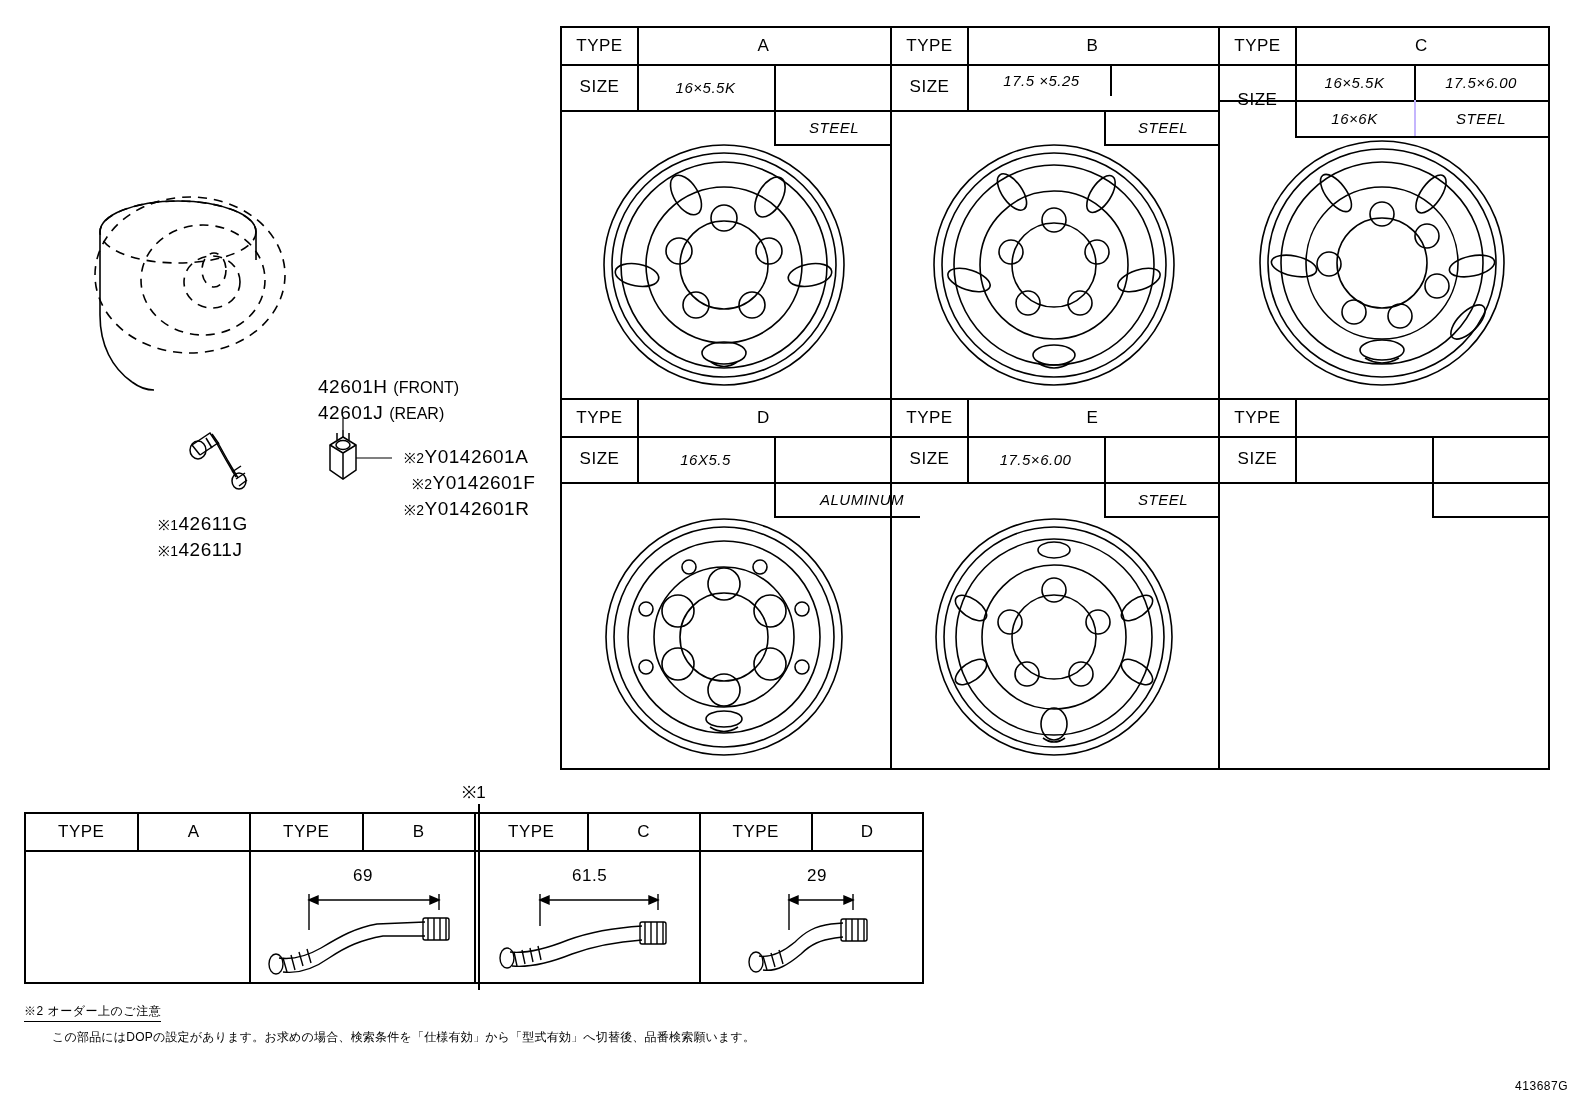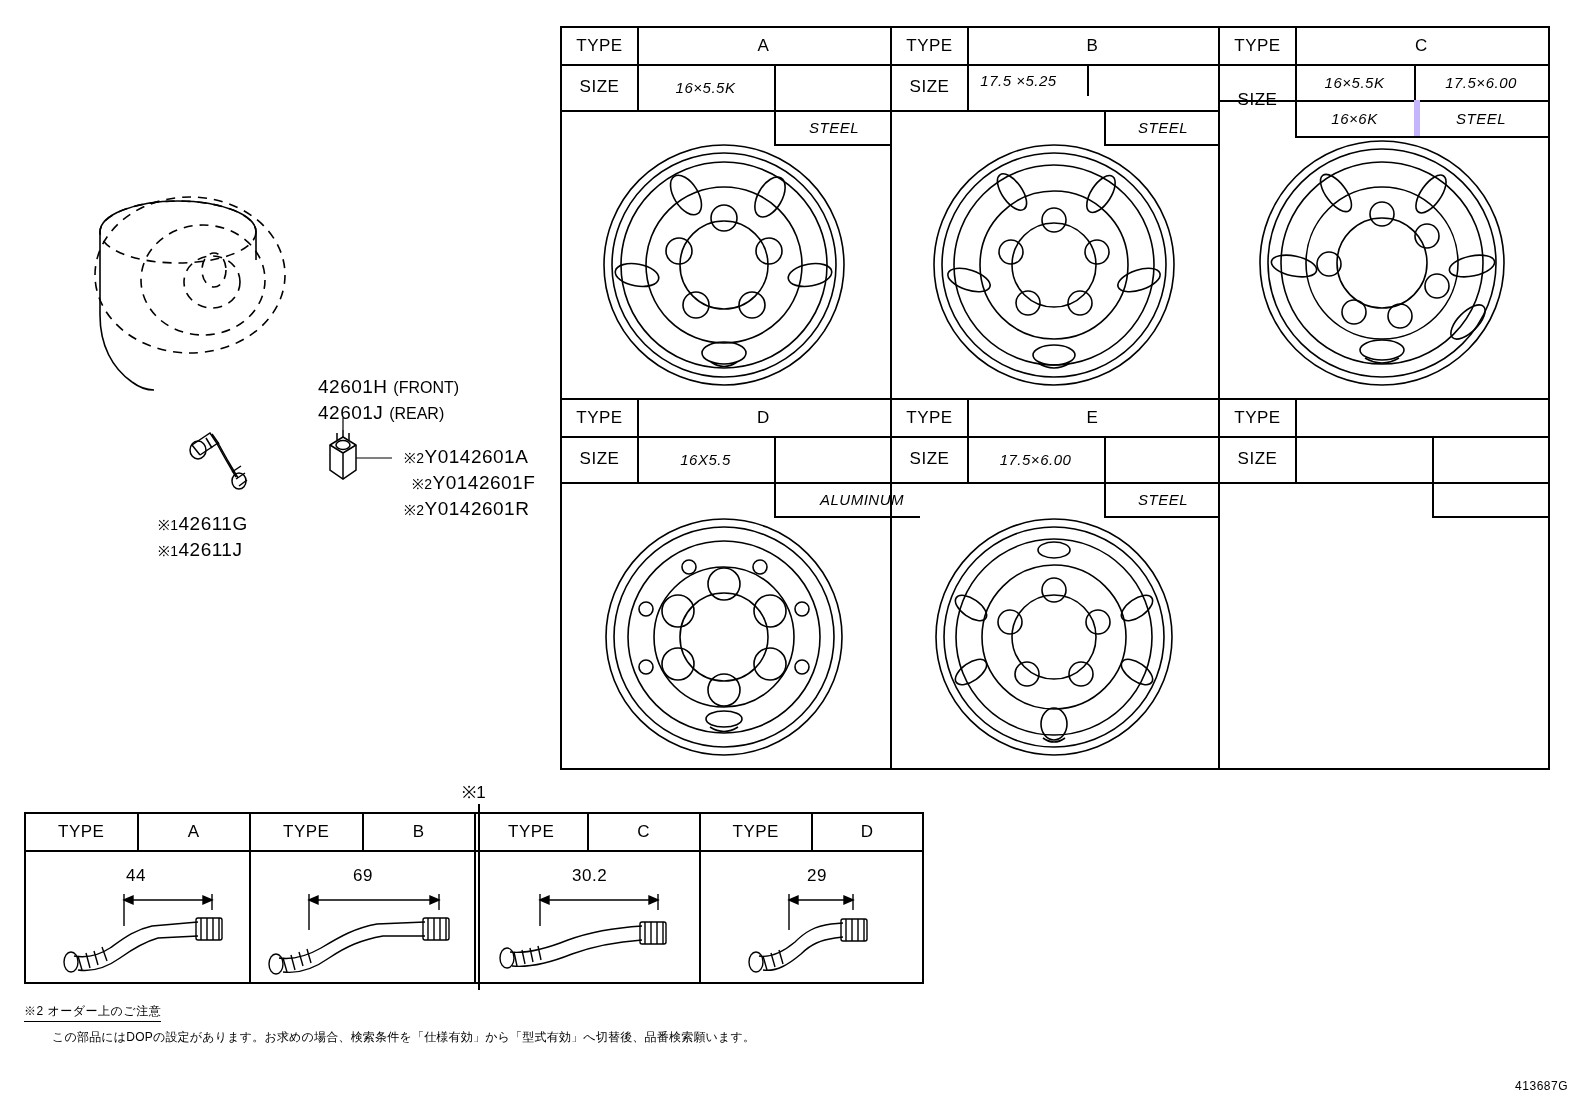--- a/index.html
+++ b/index.html
@@ -270,21 +270,21 @@
         <div class="lbl">TYPE</div>
       </div>
       <div class="abs" style="left:75px; top:0; width:251px; height:36px;">
         <div class="lbl">B</div>
       </div>
     </div>
     <div class="abs bb" style="left:0; top:36px; width:326px; height:46px;">
       <div class="abs br" style="left:0; top:0; width:75px; height:46px;">
         <div class="lbl">SIZE</div>
       </div>
-      <div class="abs br" style="left:58px; top:0; width:137px; height:32px;">
+      <div class="abs br" style="left:81px; top:0; width:137px; height:32px;">
         <div class="lbl small">17.5 ×5.25</div>
       </div>
       <div class="abs" style="left:212px; top:0; width:114px; height:46px;"></div>
     </div>
     <div class="abs bb" style="left:212px; top:82px; width:114px; height:34px; border-left:2px solid #000;">
       <div class="lbl small">STEEL</div>
     </div>
 
     <div class="abs" style="left:12px; top:112px;">
       <svg width="300" height="250" viewBox="0 0 300 250">
@@ -323,21 +323,21 @@
       <div class="abs br" style="left:0; top:0; width:75px; height:72px;">
         <div class="lbl">SIZE</div>
       </div>
       <div class="abs br" style="left:75px; top:0; width:119px; height:36px;">
         <div class="lbl small">16×5.5K</div>
       </div>
       <div class="abs" style="left:194px; top:0; width:134px; height:36px;">
         <div class="lbl small">17.5×6.00</div>
       </div>
     </div>
-    <div class="abs bb" style="left:75px; top:72px; width:119px; height:36px; border-right:6px solid #c4b5fd;">
+    <div class="abs bb" style="left:75px; top:72px; width:119px; height:36px; border-right:2px solid #c4b5fd;">
       <div class="lbl small">16×6K</div>
     </div>
     <div class="abs bb" style="left:194px; top:72px; width:134px; height:36px;">
       <div class="lbl small">STEEL</div>
     </div>
 
     <div class="abs" style="left:12px; top:108px;">
       <svg width="300" height="252" viewBox="0 0 300 252">
         <g fill="none" stroke="#000" stroke-width="1.6">
           <circle cx="150" cy="127" r="122"></circle>
@@ -484,38 +484,20 @@
 <div class="abs" id="mark1-top">※1</div>
 <div class="abs" id="mark1-line"></div>
 
 <div class="abs" id="valve-table">
 
   <div class="valve-col br" style="left:0; width:225px;">
     <div class="valve-head">
       <div>TYPE</div>
       <div>A</div>
     </div>
-    <div class="valve-body">
-      <div class="dimtext" style="left:100px; top:14px;">44</div>
-      <svg class="abs" style="left:0; top:0;" width="225" height="132" viewBox="0 0 225 132">
-        <g stroke="#000" stroke-width="1.4" fill="none">
-          <path d="M98 42 L98 74 M186 42 L186 58"></path>
-          <path d="M98 48 L186 48"></path>
-          <path d="M98 48 l9 -4 l0 8 z" fill="#000"></path>
-          <path d="M186 48 l-9 -4 l0 8 z" fill="#000"></path>
-
-          <path d="M48 104 C60 106 72 104 84 96 C98 86 108 78 126 74 L172 70"></path>
-          <path d="M52 118 C66 120 80 116 94 106 C108 96 118 90 132 86 L172 84"></path>
-          <ellipse cx="45" cy="110" rx="7" ry="10"></ellipse>
-          <path d="M52 104 L56 118 M60 101 L64 116 M68 99 L72 113 M76 95 L81 109"></path>
-          <rect x="170" y="66" width="26" height="22" rx="2"></rect>
-          <path d="M175 66 L175 88 M181 66 L181 88 M187 66 L187 88 M193 66 L193 88"></path>
-        </g>
-      </svg>
-    </div>
   </div>
 
   <div class="valve-col br" style="left:225px; width:225px;">
     <div class="valve-head">
       <div>TYPE</div>
       <div>B</div>
     </div>
     <div class="valve-body">
       <div class="dimtext" style="left:102px; top:14px;">69</div>
       <svg class="abs" style="left:0; top:0;" width="225" height="132" viewBox="0 0 225 132">
@@ -534,21 +516,21 @@
       </svg>
     </div>
   </div>
 
   <div class="valve-col br" style="left:450px; width:225px;">
     <div class="valve-head">
       <div>TYPE</div>
       <div>C</div>
     </div>
     <div class="valve-body">
-      <div class="dimtext" style="left:96px; top:14px;">30.2</div>
+      <div class="dimtext" style="left:96px; top:14px;">61.5</div>
       <svg class="abs" style="left:0; top:0;" width="225" height="132" viewBox="0 0 225 132">
         <g stroke="#000" stroke-width="1.4" fill="none">
           <path d="M64 42 L64 74 M182 42 L182 58"></path>
           <path d="M64 48 L182 48"></path>
           <path d="M64 48 l9 -4 l0 8 z" fill="#000"></path>
           <path d="M182 48 l-9 -4 l0 8 z" fill="#000"></path>
           <path d="M34 100 C52 102 72 96 92 88 C114 80 134 76 166 74"></path>
           <path d="M36 114 C56 116 76 110 96 102 C118 94 138 90 166 88"></path>
           <ellipse cx="31" cy="106" rx="7" ry="10"></ellipse>
           <path d="M38 100 L41 114 M46 98 L49 112 M54 96 L57 110 M62 94 L65 108"></path>

